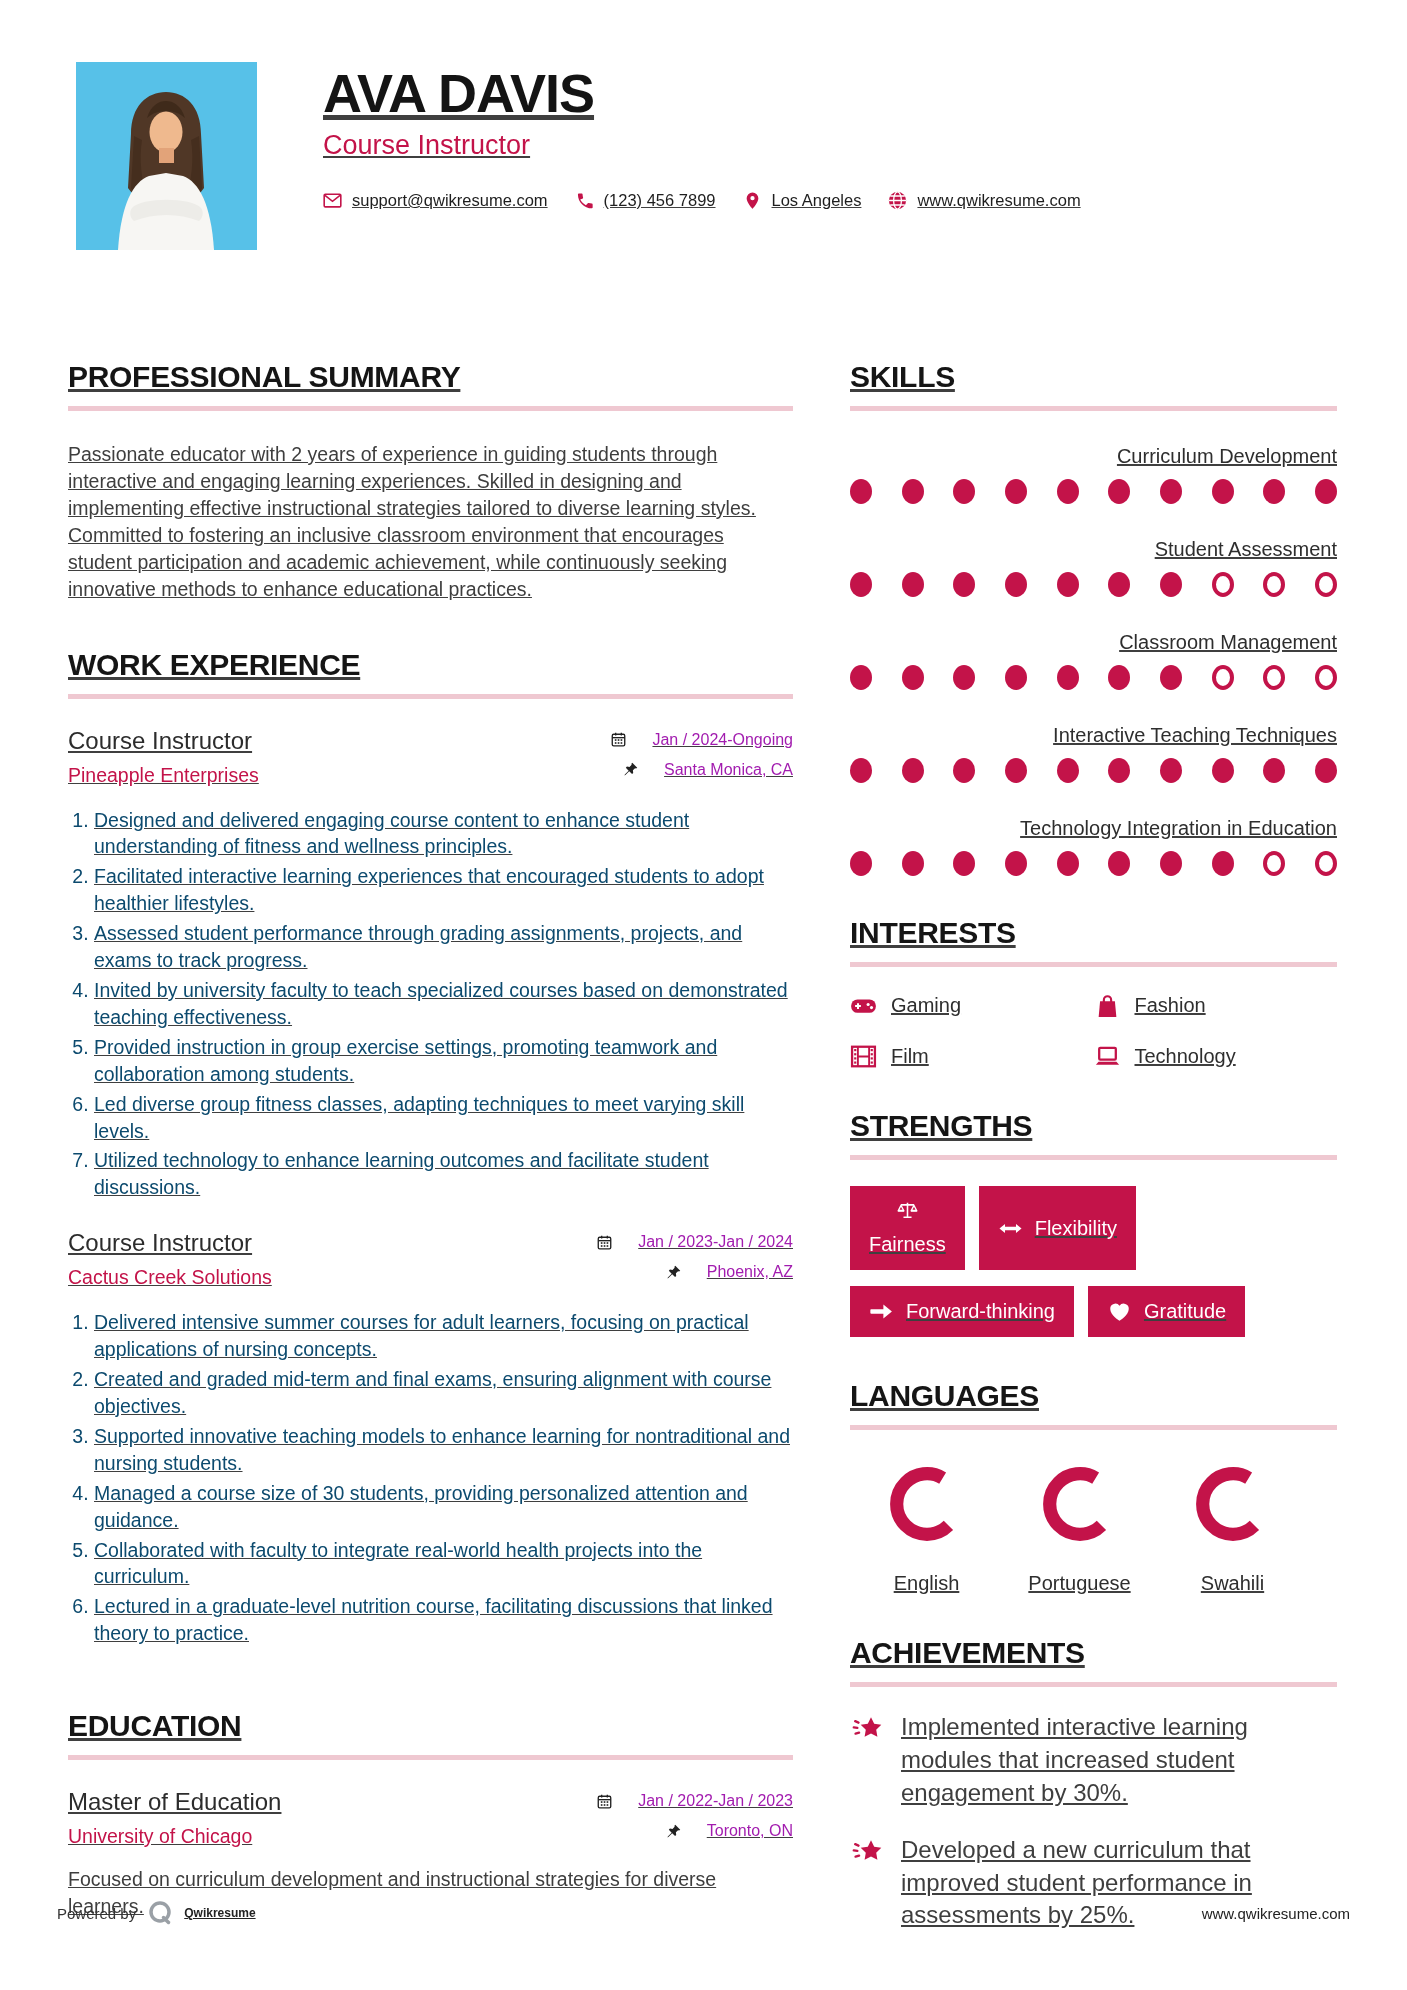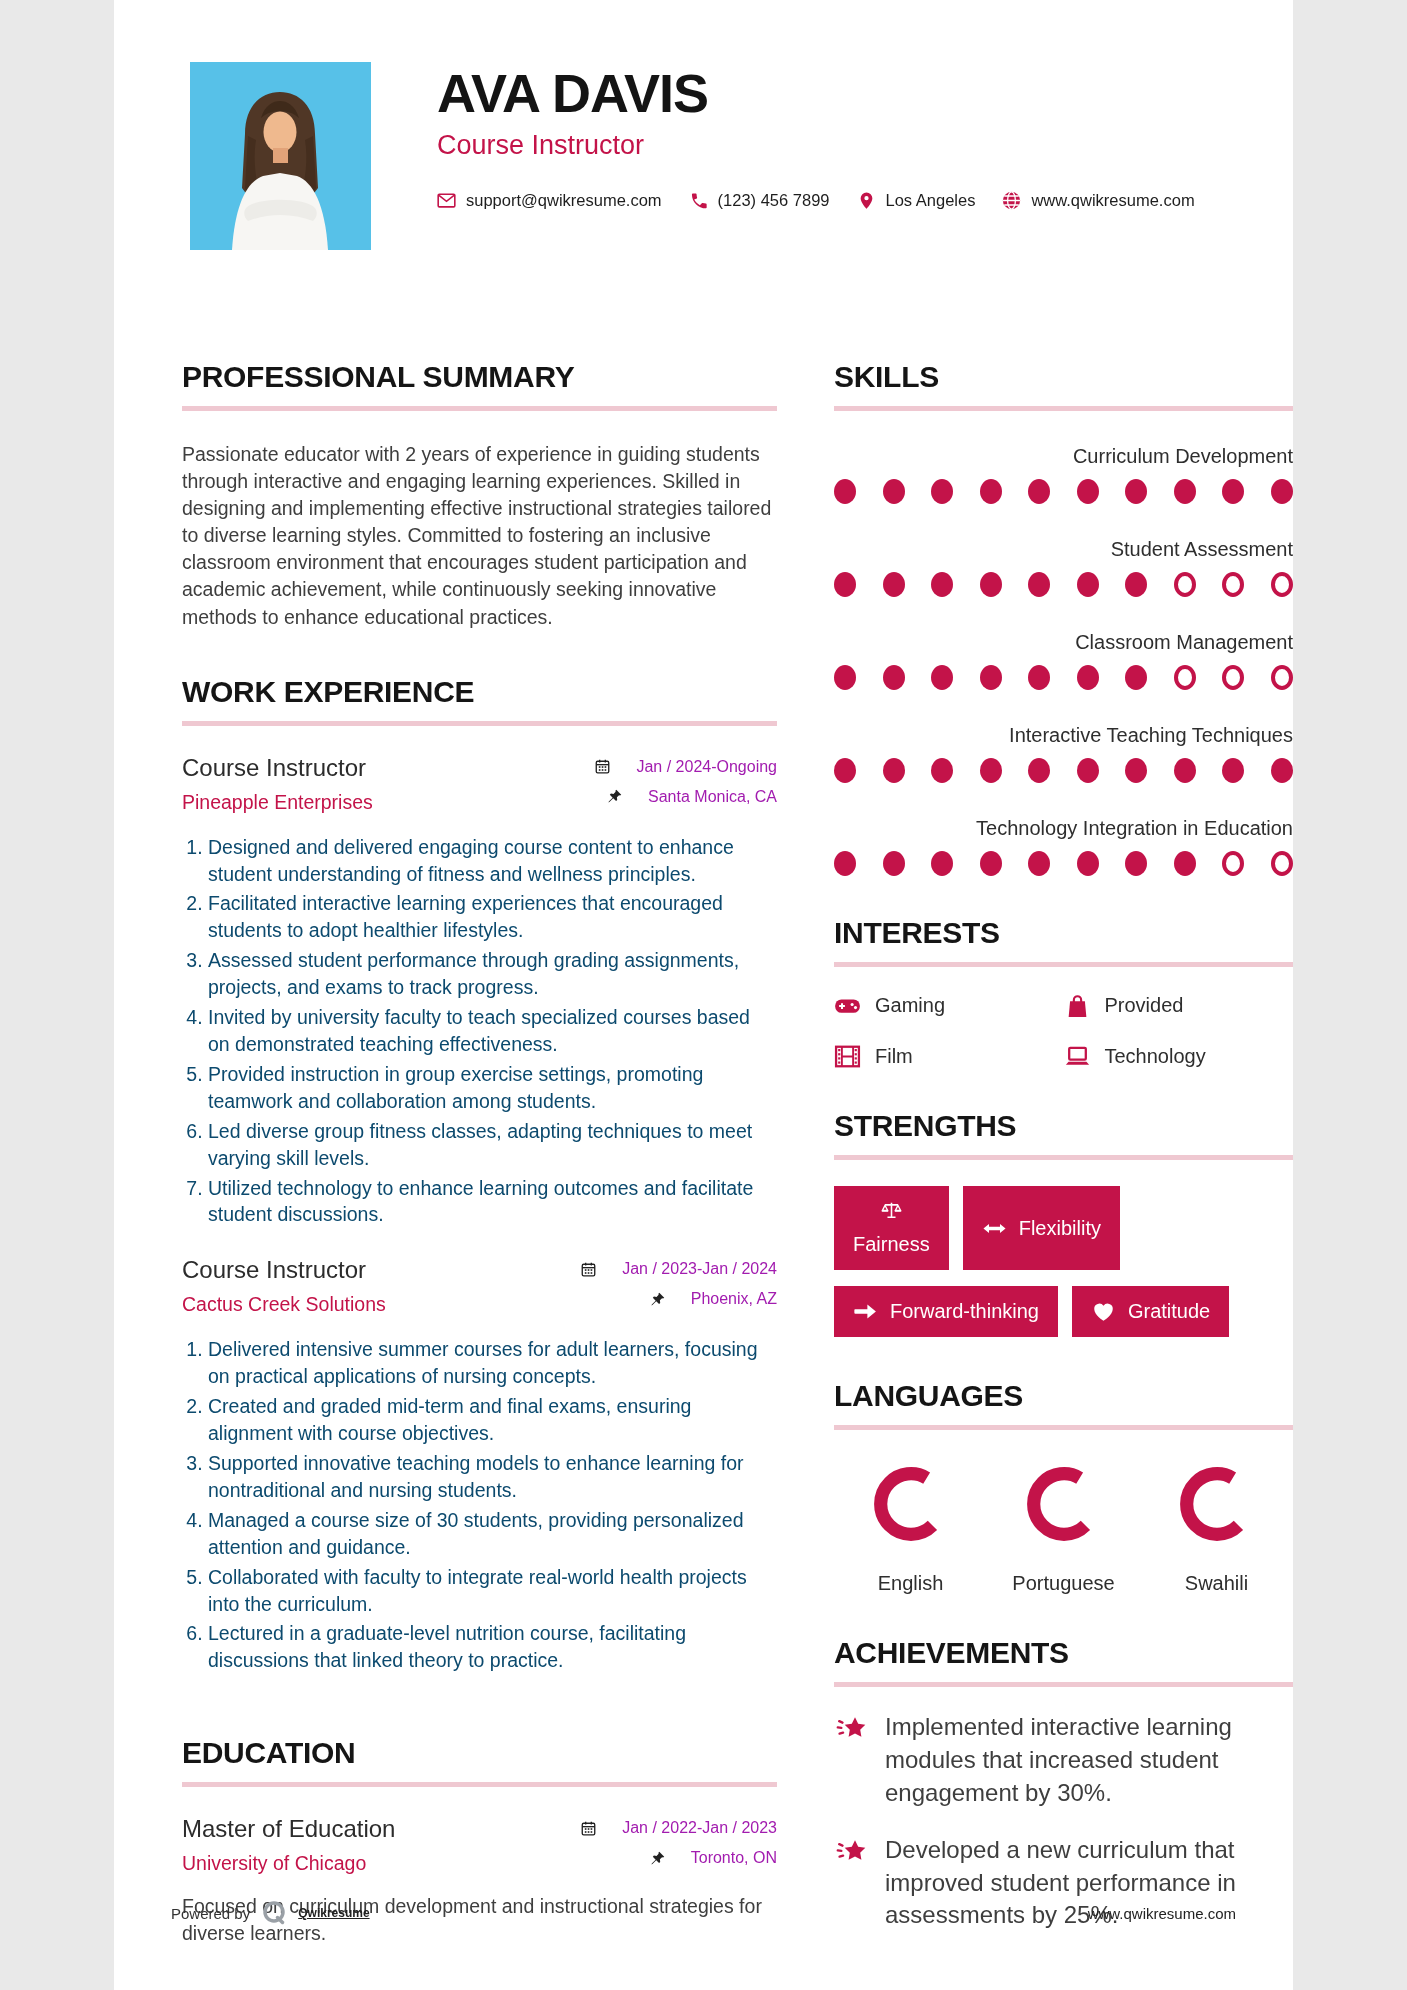--- a/index.html
+++ b/index.html
@@ -1,17 +1,17 @@
 <!DOCTYPE html>
 <html><head>
 <meta charset="utf-8">
 <style>
   html,body{margin:0;padding:0;background:#e9e9e9;}
-  .page{position:relative;width:1179px;height:1990px;background:#ffffff;margin:0 auto;
-        font-family:"Liberation Sans",sans-serif;color:#3f3f3f;overflow:hidden;}
+  .page{position:relative;width:1407px;height:1990px;background:#ffffff;margin:0 auto;
+        font-family:"Liberation Sans",sans-serif;color:#3f3f3f;overflow:hidden;text-decoration:underline;}
   
   .header{position:relative;height:250px;padding-top:62px;}
   .photo{position:absolute;left:76px;top:62px;width:181px;height:188px;overflow:hidden;}
   .header-text{margin-left:323px;}
   .name{font-size:54px;font-weight:bold;color:#141414;letter-spacing:-1px;line-height:1.02;margin-top:4px;}
   .subtitle{font-size:27px;margin-top:9px;font-weight:500;}
   .contact{display:flex;align-items:center;gap:27px;margin-top:30px;font-size:16.5px;color:#1e1e1e;}
   .c-item{display:flex;align-items:center;gap:10px;}
   .ci{width:19px;height:19px;flex:none;}
   
@@ -343,21 +343,21 @@
                 <circle cx="18.8" cy="11" r="1.6" fill="#fff"></circle>
                 <circle cx="22.3" cy="14.2" r="1.6" fill="#fff"></circle>
               </svg>
               <span>Gaming</span>
             </div>
             <div class="int-item">
               <svg viewBox="0 0 24 26">
                 <path d="M8.2 12V7.2a3.8 3.8 0 0 1 7.6 0V12" fill="none" stroke="#C31349" stroke-width="2.2"></path>
                 <path d="M4.3 8.6h15.4L21.2 25H2.8z" fill="#C31349"></path>
               </svg>
-              <span>Provided</span>
+              <span>Fashion</span>
             </div>
             <div class="int-item">
               <svg viewBox="0 0 26 24">
                 <rect x="2" y="2.6" width="22" height="18.8" fill="none" stroke="#C31349" stroke-width="2.2"></rect>
                 <path d="M7.6 2.6v18.8M18.4 2.6v18.8M7.6 12h10.8" stroke="#C31349" stroke-width="1.8"></path>
                 <g fill="#C31349">
                   <rect x="4" y="4.8" width="2.1" height="2.1"></rect>
                   <rect x="4" y="8.8" width="2.1" height="2.1"></rect>
                   <rect x="4" y="12.8" width="2.1" height="2.1"></rect>
                   <rect x="4" y="16.8" width="2.1" height="2.1"></rect>

